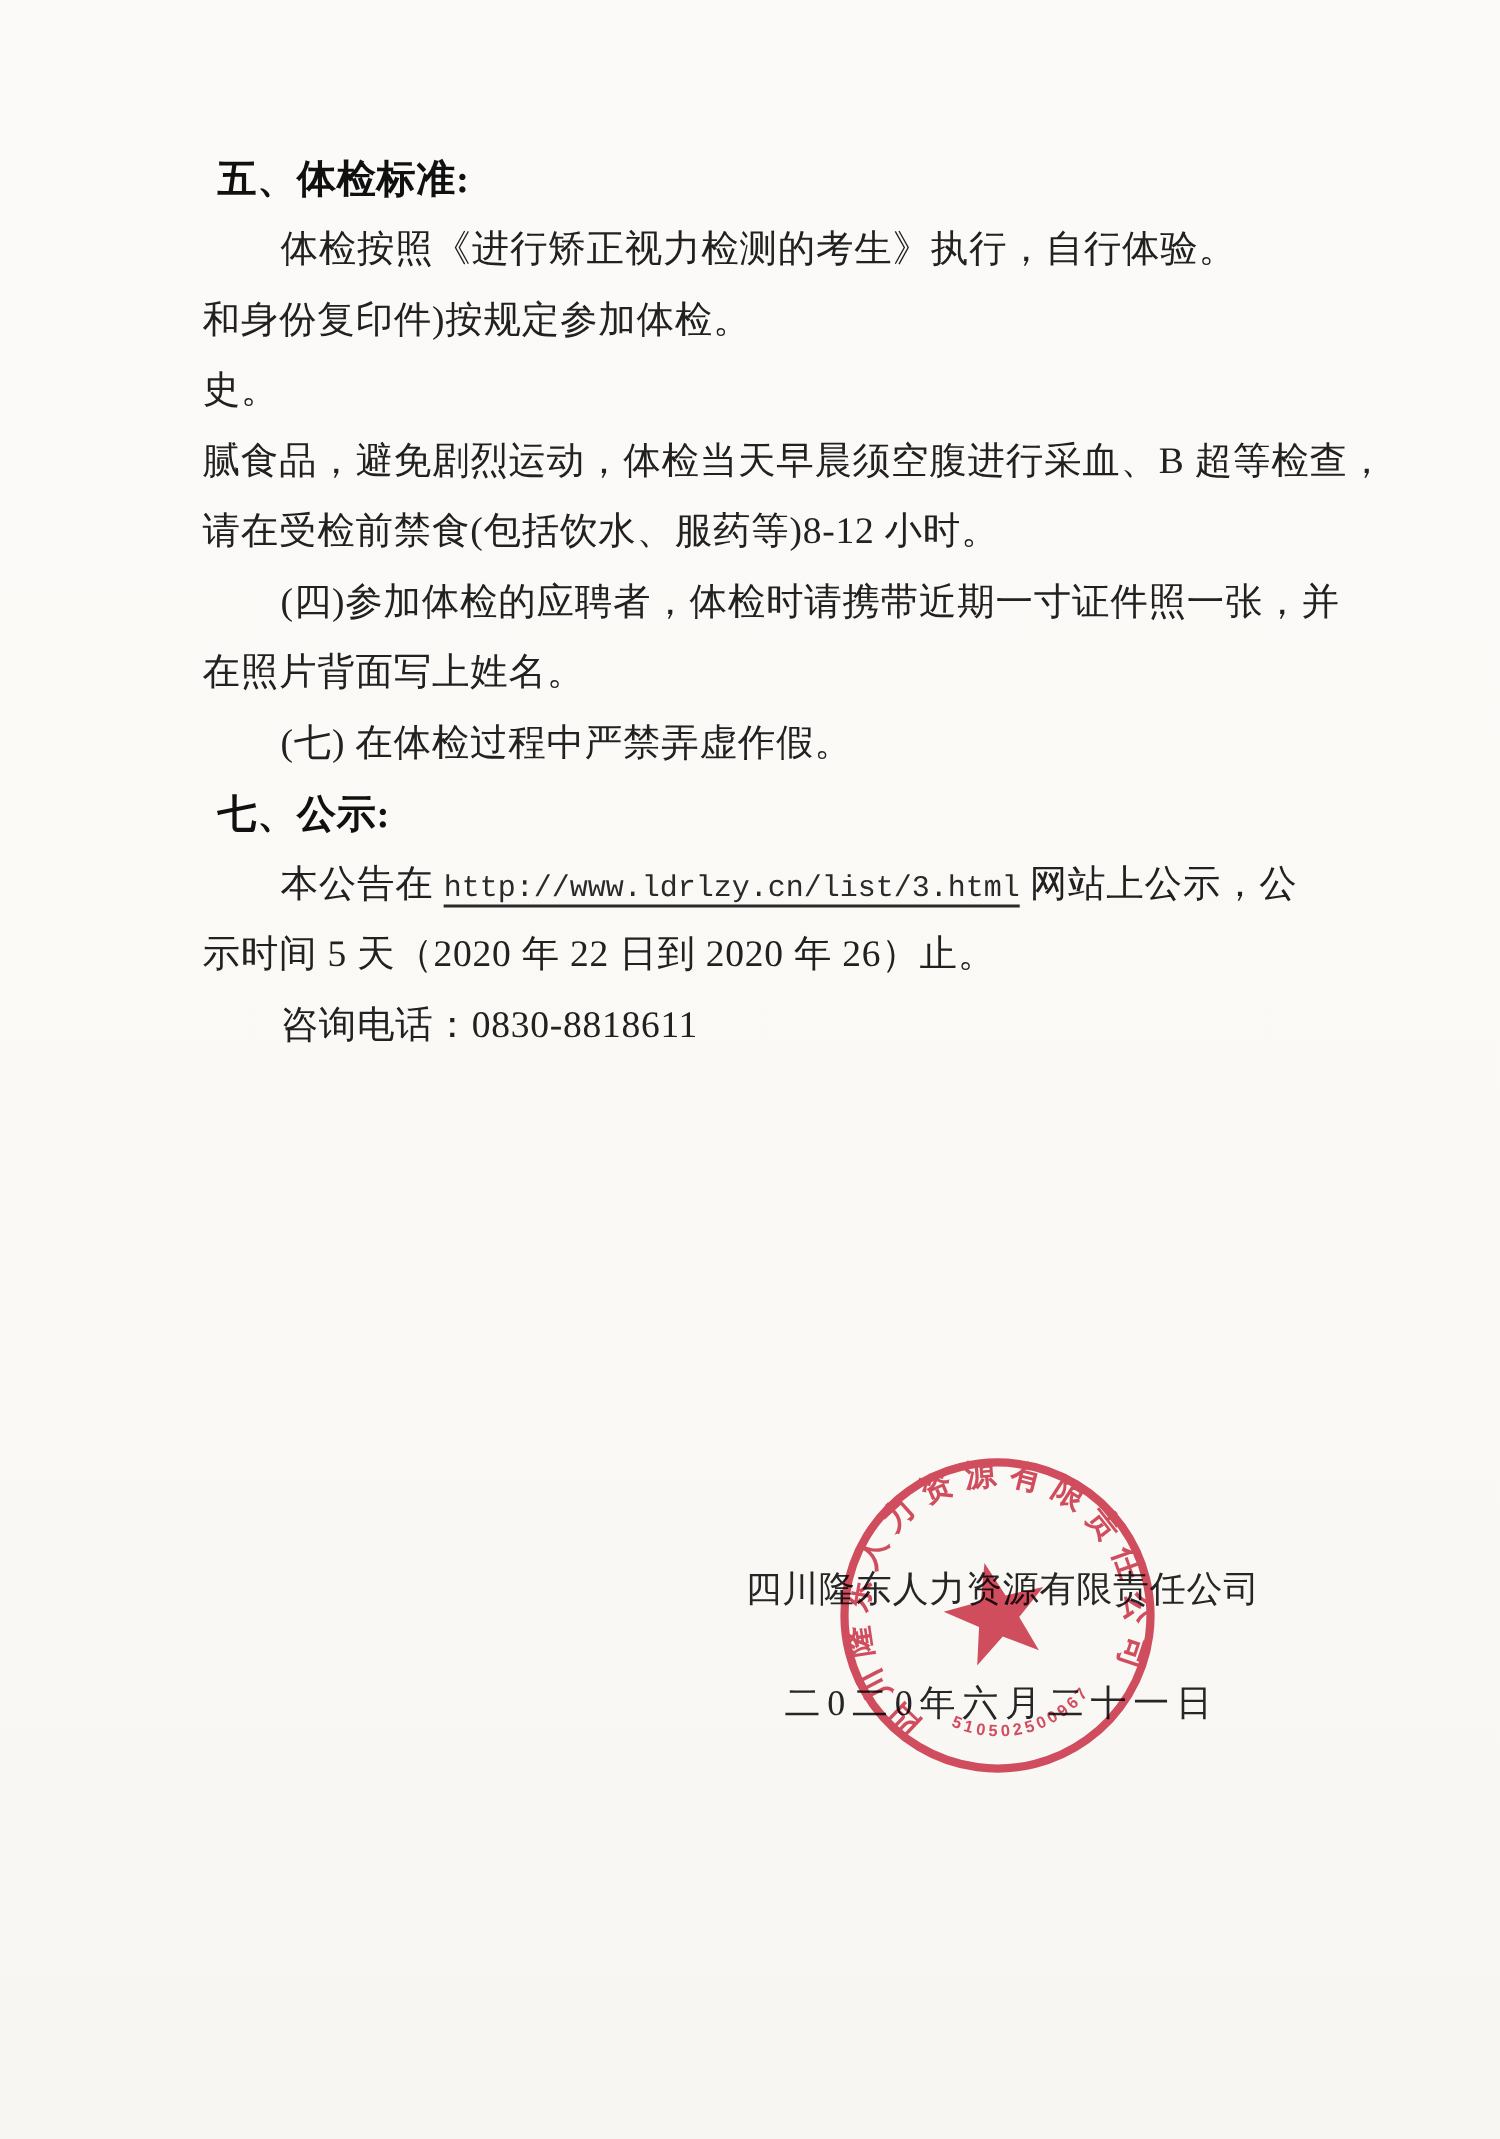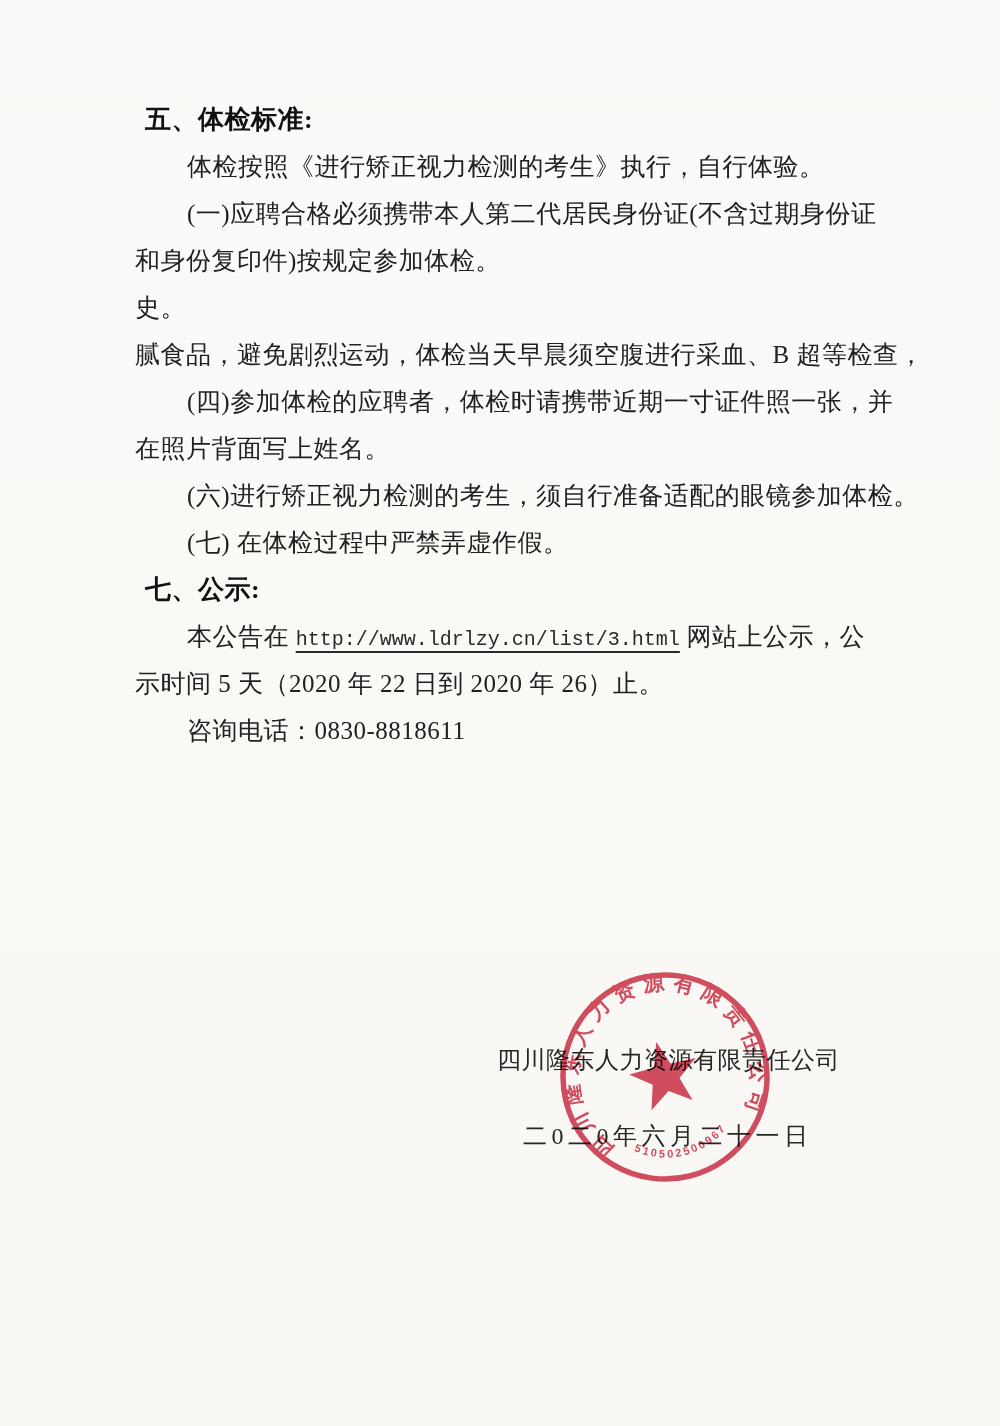--- a/index.html
+++ b/index.html
@@ -77,27 +77,26 @@
   }
 </style>
 </head>
 <body>
 
 <div class="page">
 
   <div class="content" id="doc-lines">
       <div class="line heading"><span>五、体检标准:</span></div>
       <div class="line indent"><span>体检按照《进行矫正视力检测的考生》执行，自行体验。</span></div>
-      <div class="line indent"><span>(一)应聘合格必须携带本人第二代居民身份证(不含过期身份证</span></div>
       <div class="line plain"><span>和身份复印件)按规定参加体检。</span></div>
       <div class="line plain"><span>史。</span></div>
       <div class="line plain"><span>腻食品，避免剧烈运动，体检当天早晨须空腹进行采血、B 超等检查，</span></div>
+      <div class="line plain"><span>请在受检前禁食(包括饮水、服药等)8-12 小时。</span></div>
       <div class="line indent"><span>(四)参加体检的应聘者，体检时请携带近期一寸证件照一张，并</span></div>
       <div class="line plain"><span>在照片背面写上姓名。</span></div>
-      <div class="line indent"><span>(六)进行矫正视力检测的考生，须自行准备适配的眼镜参加体检。</span></div>
       <div class="line indent"><span>(七) 在体检过程中严禁弄虚作假。</span></div>
       <div class="line heading"><span>七、公示:</span></div>
       <div class="line indent"><span>本公告在 </span><span class="url">http://www.ldrlzy.cn/list/3.html</span><span> 网站上公示，公</span></div>
       <div class="line plain"><span>示时间 5 天（2020 年 22 日到 2020 年 26）止。</span></div>
       <div class="line indent"><span>咨询电话：0830-8818611</span></div>
     </div>
 
   <div class="signature-company">四川隆东人力资源有限责任公司</div>
 
   <div class="signature-date">二0二0年六月二十一日</div>

